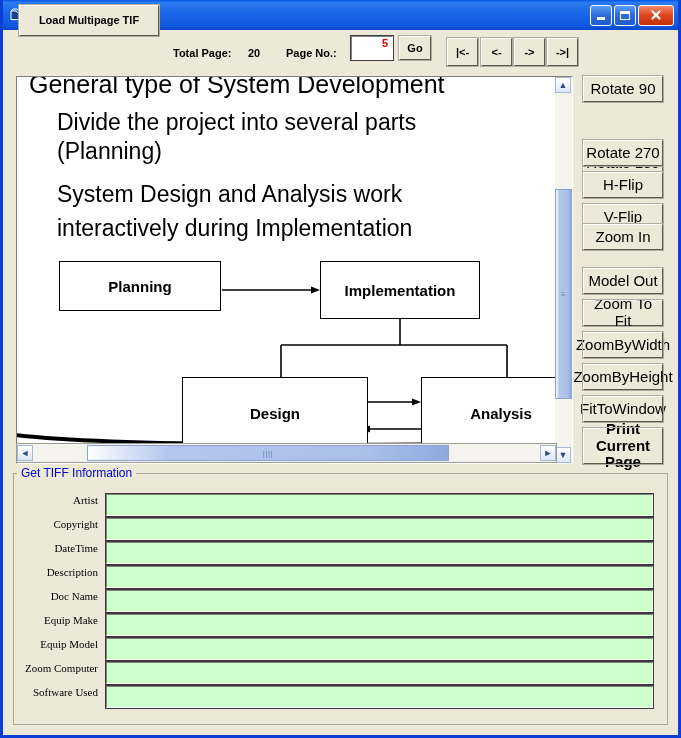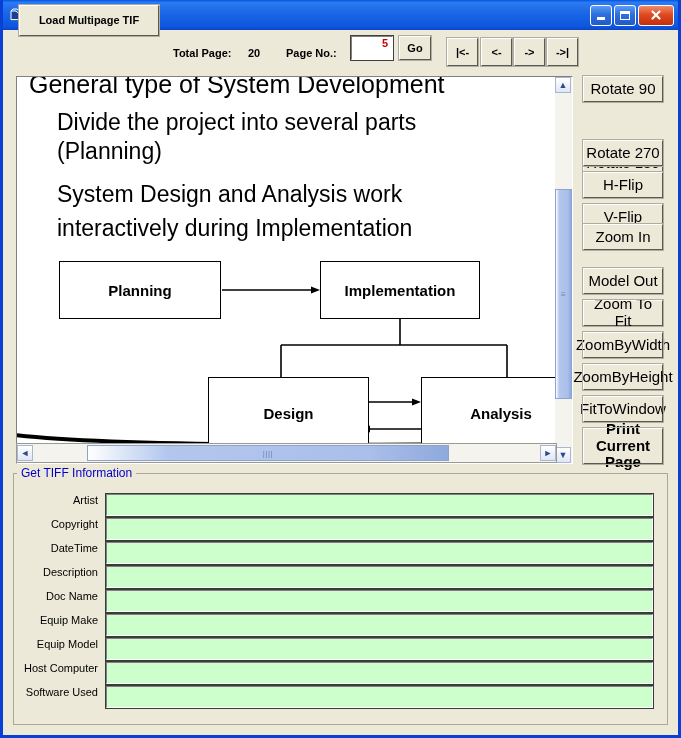--- a/index.html
+++ b/index.html
@@ -149,23 +149,23 @@
   #doc-l4 { top: 138px; }
 
   .dbox {
     position: absolute;
     border: 1px solid #000;
     background: #fff;
     display: flex; align-items: center; justify-content: center;
     font-size: 15px; font-weight: bold; color: #000;
     font-family: "Liberation Sans", sans-serif;
   }
-  #box-planning       { left: 42px;  top: 184px; width: 162px; height: 58px; }
+  #box-planning       { left: 42px;  top: 184px; width: 162px; height: 50px; }
   #box-implementation { left: 303px; top: 184px; width: 160px; height: 58px; }
-  #box-design         { left: 191px; top: 300px; width: 161px; height: 72px; }
+  #box-design         { left: 165px; top: 300px; width: 186px; height: 72px; }
   #box-analysis       { left: 404px; top: 300px; width: 160px; height: 72px; }
   .sb-arrow {
     position: absolute; width: 16px; height: 16px;
     background: linear-gradient(to bottom, #ffffff, #dfe6f5);
     border: 1px solid #a8b7d6;
     display: flex; align-items: center; justify-content: center;
     font-size: 9px; color: #2a4b8d;
   }
   .sb-thumb {
     position: absolute;
@@ -202,21 +202,21 @@
   #group-caption {
     position: absolute; left: 14px; top: 466px;
     background: #ece9d8; padding: 0 4px;
     font-size: 12px; color: #0000cc;
     font-family: "Liberation Sans", sans-serif;
   }
   .fld-row { position: absolute; left: 0; width: 100%; height: 24px; }
   .fld-label {
     position: absolute; left: 0px; width: 95px;
     text-align: right; font-size: 11px; color: #000;
-    font-family: Liberation Sans, sans-serif;
+    font-family: Liberation Serif, serif;
     white-space: nowrap;
   }
   .fld-input {
     position: absolute; left: 103px; width: 547px; height: 22px;
     background: #ccffcc;
     border: 1px solid #000;
     border-color: #808080 #ffffff #ffffff #808080;
     outline: 1px solid #3a3a3a;
     font-size: 11px; color: #000;
     font-family: "Liberation Sans", sans-serif;
@@ -377,21 +377,21 @@
       </div>
       <div class="fld-row" style="position: absolute; left: 0px; top: 614px;">
         <div class="fld-label">Equip Make</div>
         <div class="fld-input"></div>
       </div>
       <div class="fld-row" style="position: absolute; left: 0px; top: 638px;">
         <div class="fld-label">Equip Model</div>
         <div class="fld-input"></div>
       </div>
       <div class="fld-row" style="position: absolute; left: 0px; top: 662px;">
-        <div class="fld-label">Host Computer</div>
+        <div class="fld-label">Zoom Computer</div>
         <div class="fld-input"></div>
       </div>
       <div class="fld-row" style="position: absolute; left: 0px; top: 686px;">
         <div class="fld-label">Software Used</div>
         <div class="fld-input"></div>
       </div>
     </div>
 
 </div>
 

